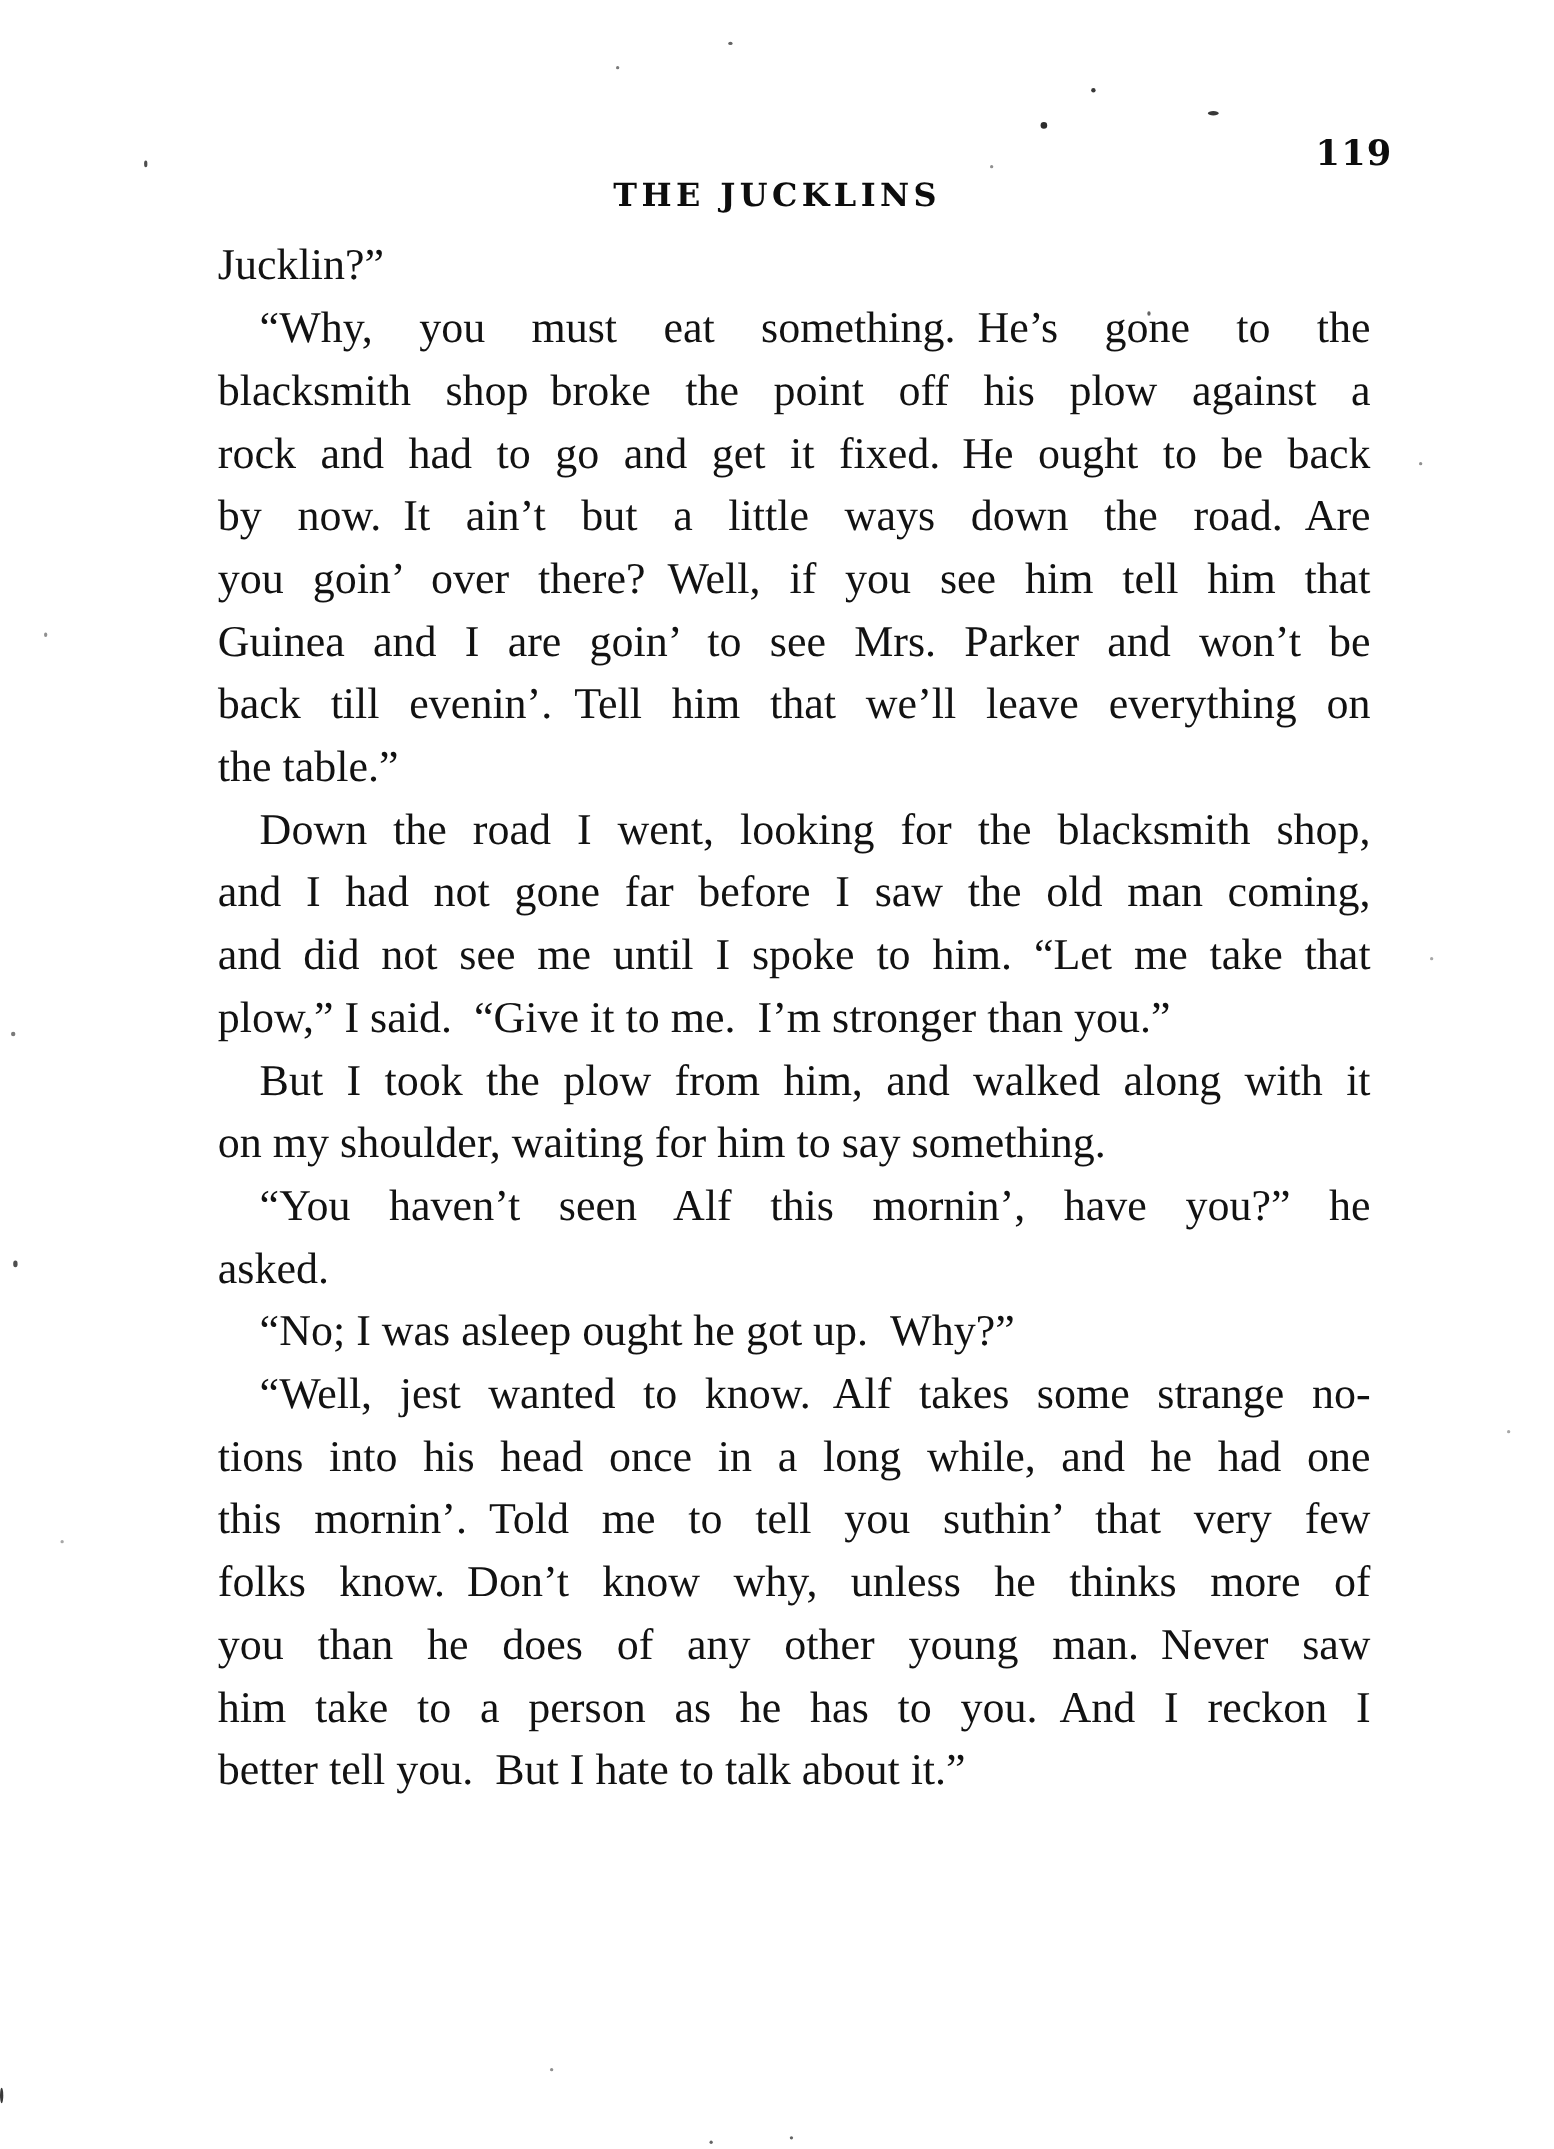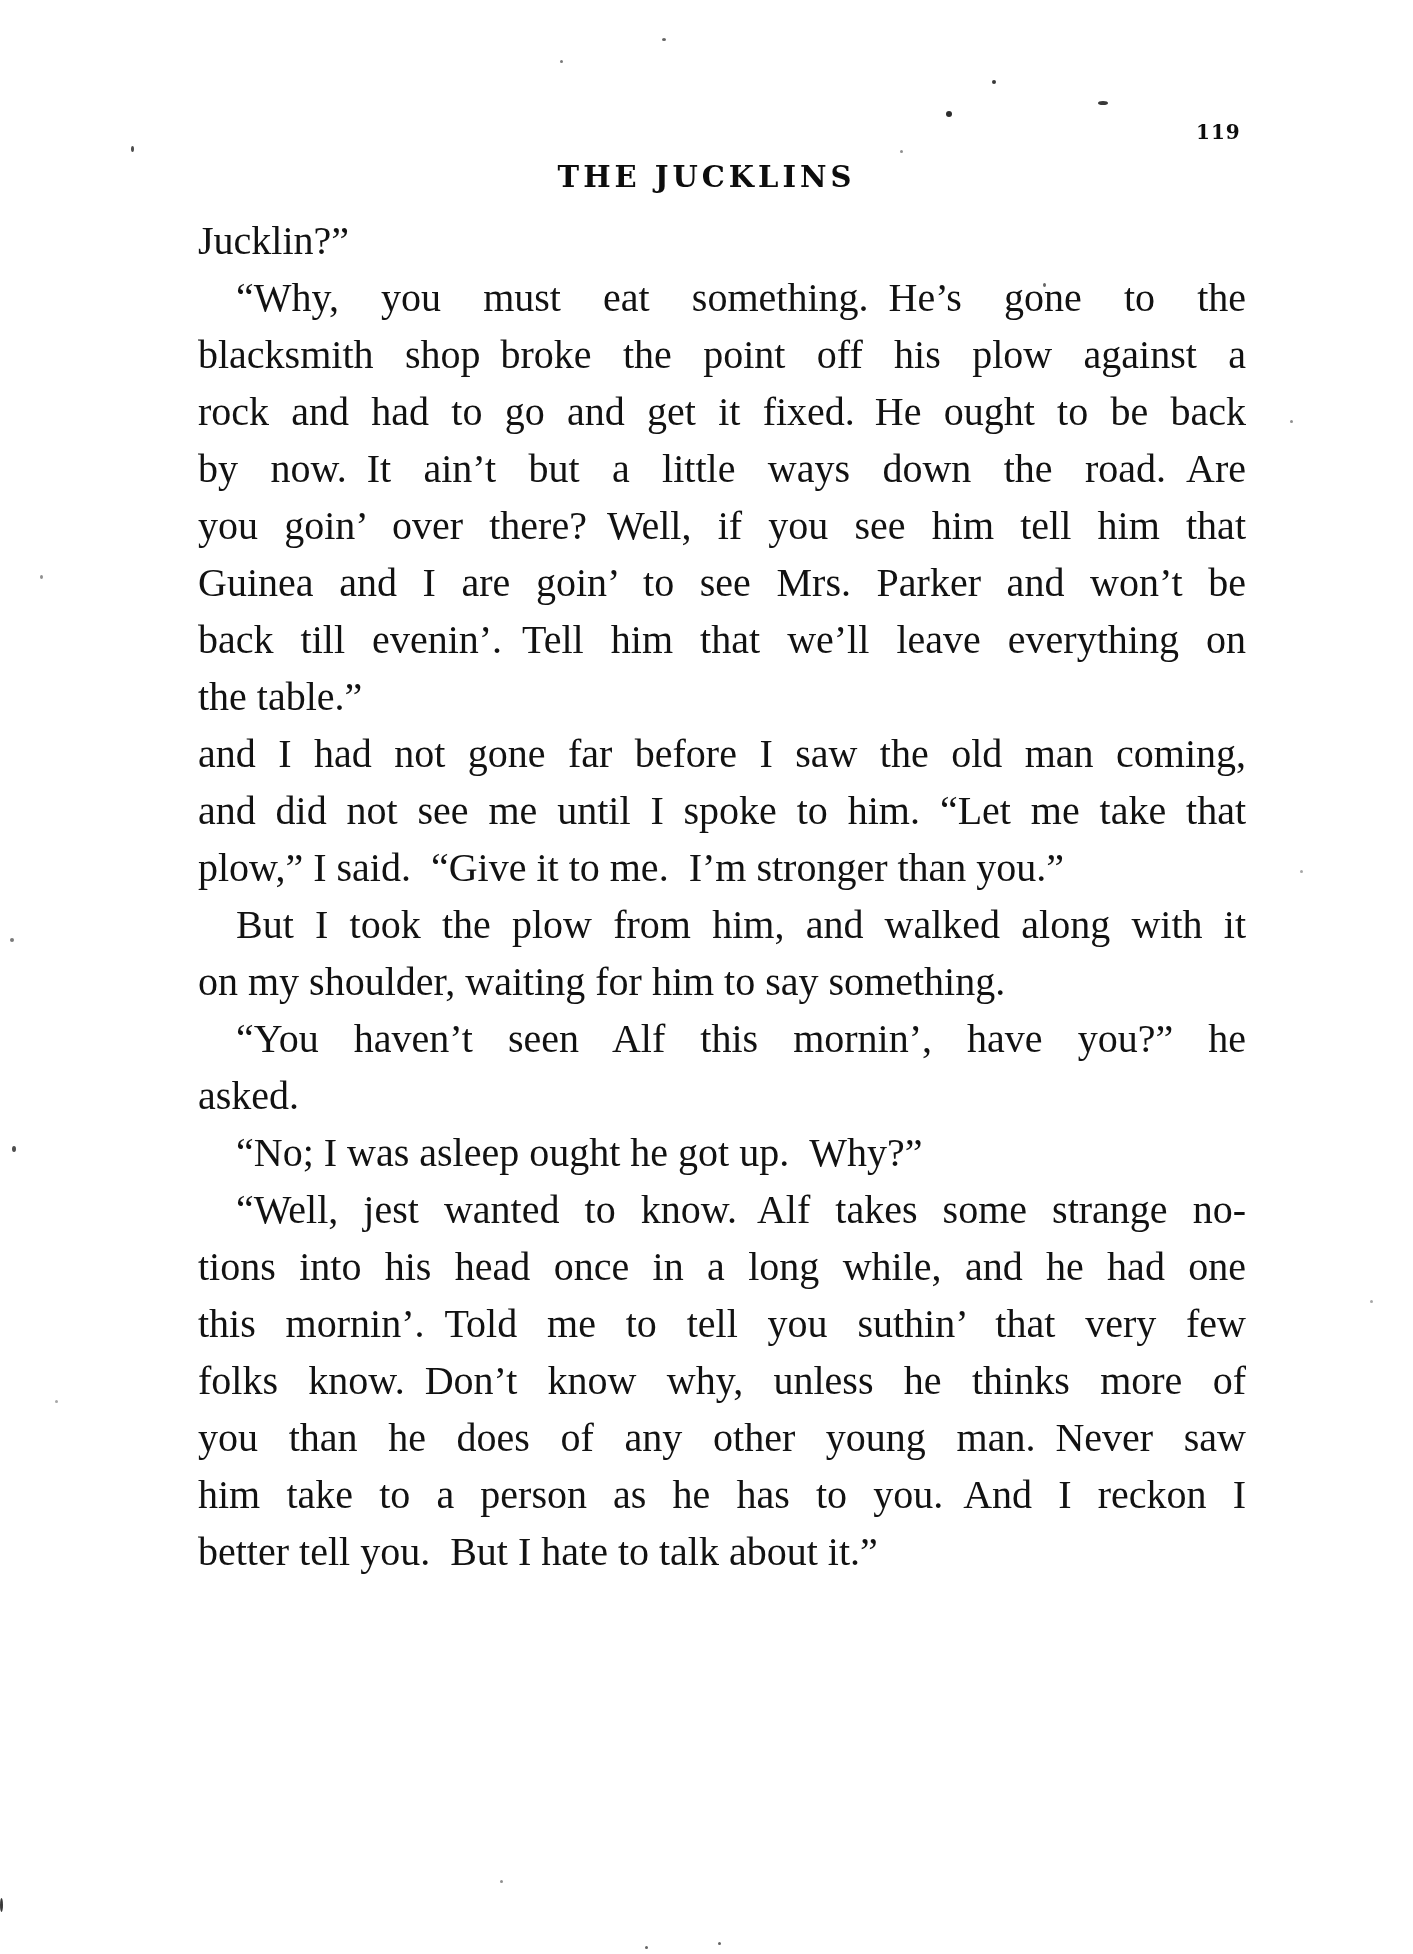--- a/index.html
+++ b/index.html
@@ -21,21 +21,21 @@
     font-size:29px;
     font-weight:bold;
     letter-spacing:4px;
     color:#0d0d0d;
     margin-top:42px;
   }
   .page-number{
     position:absolute;
     top:120px;
     left:1196px;
-    font-size:20px;
+    font-size:32px;
     font-weight:bold;
     letter-spacing:1px;
     color:#0d0d0d;
   }
   .text-block{
     position:absolute;
     left:198px;
     top:212px;
     width:1048px;
     overflow:hidden;
@@ -78,20 +78,21 @@
         <div class="tline indent">“Why, you must eat something. He’s gone to the</div>
         <div class="tline">blacksmith shop broke the point off his plow against a</div>
         <div class="tline">rock and had to go and get it fixed. He ought to be back</div>
         <div class="tline">by now. It ain’t but a little ways down the road. Are</div>
         <div class="tline">you goin’ over there? Well, if you see him tell him that</div>
         <div class="tline">Guinea and I are goin’ to see Mrs. Parker and won’t be</div>
         <div class="tline">back till evenin’. Tell him that we’ll leave everything on</div>
         <div class="tline last">the table.”</div>
       </div>
       <div class="para">
+        <div class="tline indent">Down the road I went, looking for the blacksmith shop,</div>
         <div class="tline">and I had not gone far before I saw the old man coming,</div>
         <div class="tline">and did not see me until I spoke to him. “Let me take that</div>
         <div class="tline last">plow,” I said. “Give it to me. I’m stronger than you.”</div>
       </div>
       <div class="para">
         <div class="tline indent">But I took the plow from him, and walked along with it</div>
         <div class="tline last">on my shoulder, waiting for him to say something.</div>
       </div>
       <div class="para">
         <div class="tline indent">“You haven’t seen Alf this mornin’, have you?” he</div>

